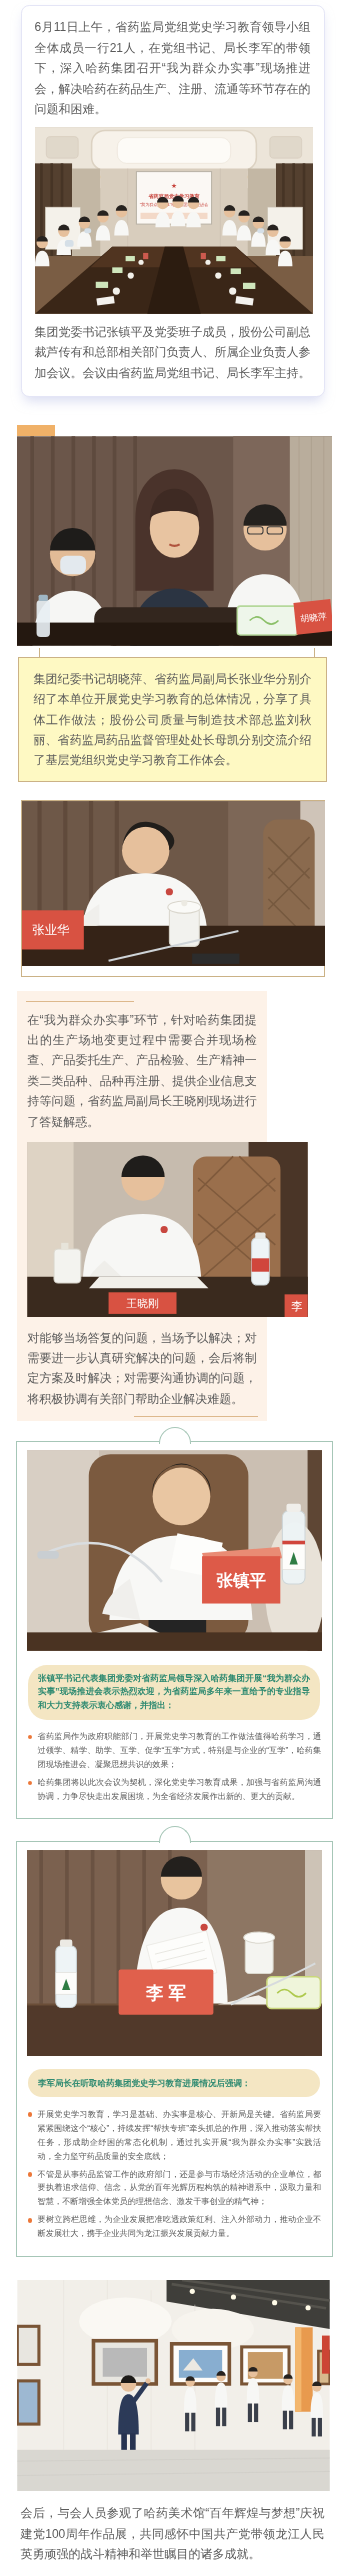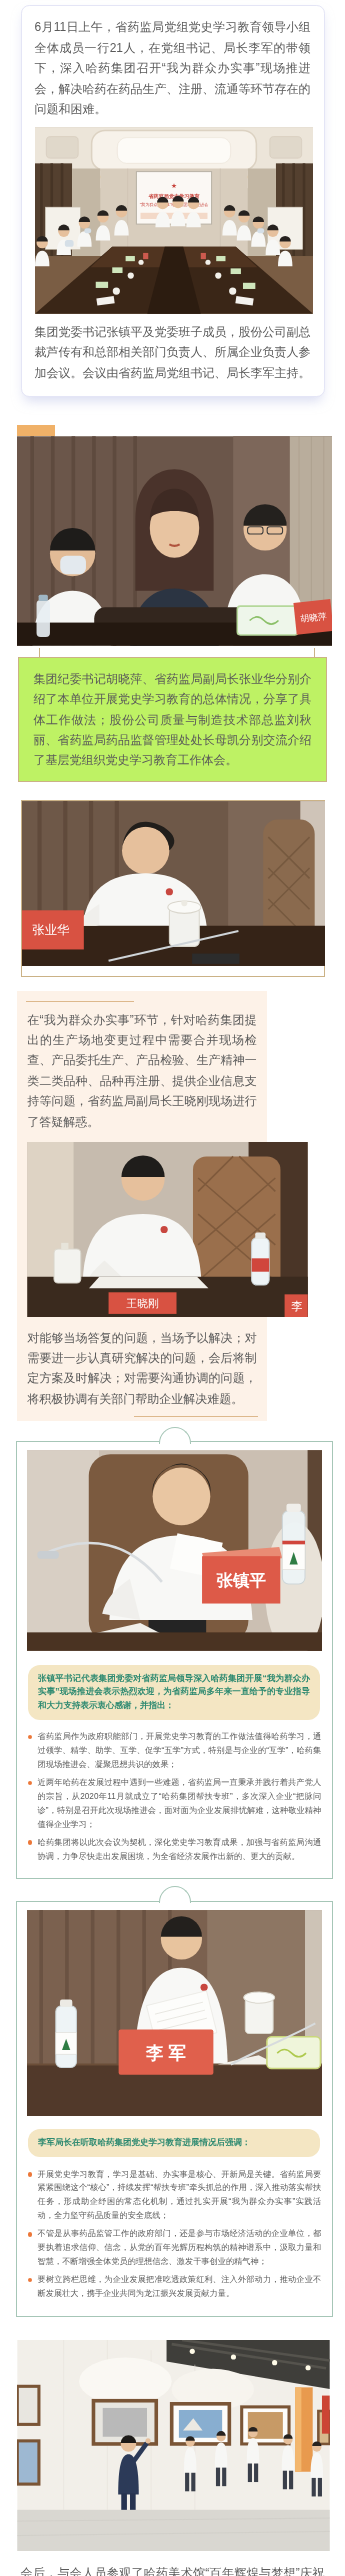--- a/index.html
+++ b/index.html
@@ -11,39 +11,39 @@
          border:1px solid #e4e5f6;border-radius:8.2px;
          box-shadow:0 6.2px 11.3px -3.1px rgba(186,192,230,.55);
          padding:11.3px 13px 13.4px;}
   .card1 .photo{margin:7.2px 0 8.2px;}
   .photo svg{display:block;}
   
   .accent-tab{width:38px;height:10.8px;background:#f0b168;margin:28px 0 0 17px;}
   .photo2wrap{margin-left:17px;}
   
   .textbox{box-sizing:border-box;width:309px;margin:11.3px 0 0 18px;border:0.5px solid #cbb286;
-           padding:10.3px 14.4px;position:relative;background:#bef264;}
+           padding:10.3px 14.4px;position:relative;background:#fef9c3;}
   .textbox::before,.textbox::after{content:"";position:absolute;top:-10.8px;height:10.3px;border-left:0.5px solid #cbb286;}
   .textbox::before{left:19.6px;}
   .textbox::after{right:11.3px;}
   
   .frame3{box-sizing:border-box;width:304px;margin:17.5px 0 0 20.6px;border:0.5px solid #cbb286;padding:0 0 10.3px 0;}
   
   .cream{box-sizing:border-box;width:250px;margin:14.4px 0 0 17px;background:#fdf2e8;padding:9.3px 10.3px 4.1px;}
   .cream-line{height:1px;background:#ddb88c;}
   .cream-line.top{width:108px;margin:0 0 8.2px -1px;}
   .cream-line.bottom{width:124px;margin:7.2px -1px 0 auto;}
   .cream .photo{margin:10.3px auto;width:281px;border-radius:27px;}
   
   .tealcard{box-sizing:border-box;width:317px;margin:19.6px 0 0 15.5px;border:0.5px solid #a6c6b7;
             background:#fff;padding:8.2px 10.3px 14.4px;position:relative;}
   .tealcard.card3{margin-top:21.6px;}
   .arch{position:absolute;top:-15.5px;left:142px;width:30px;height:16px;background:#fff;
         border:0.5px solid #a6c6b7;border-bottom:none;border-radius:30px 30px 0 0;}
-  .pill{box-sizing:border-box;margin:13.4px 1px 0;background:#f4e6c3;border-radius:12px;
+  .pill{box-sizing:border-box;margin:13.4px 1px 0;background:#f4e6c3;border-radius:19px;
         padding:7.2px 10.3px;color:#2e8a71;font-weight:bold;font-size:8.5px;line-height:1.6;text-align:justify;}
   .points{list-style:none;margin:10.3px 0 0;padding:0;}
   .points li{position:relative;padding-left:10.8px;font-size:8.2px;line-height:1.7;
              text-align:justify;margin-top:4.1px;color:#5a5a5a;}
   .points li::before{content:"";position:absolute;left:1px;top:4.6px;width:4.6px;height:4.6px;
                      border-radius:50%;background:#ec7839;}
   .photo7wrap{margin:23px 0 0 17px;}
   .para.after7{margin:12.4px 20.6px 0;}
   .photo8wrap{margin:15.5px 0 0 14.4px;}
 </style>
@@ -331,21 +331,20 @@
         </g>
         <path d="M130 356 L220 336 L260 356 Z" fill="#f2f0ea"></path>
         <rect y="354" width="573" height="36" fill="#4a3322"></rect>
       </svg>
     </div>
 
     <div class="pill">张镇平书记代表集团党委对省药监局领导深入哈药集团开展“我为群众办实事”现场推进会表示热烈欢迎，为省药监局多年来一直给予的专业指导和大力支持表示衷心感谢，并指出：</div>
 
     <ul class="points">
       <li>省药监局作为政府职能部门，开展党史学习教育的工作做法值得哈药学习，通过领学、精学、助学、互学、促学“五学”方式，特别是与企业的“互学”，哈药集团现场推进会、凝聚思想共识的效果；</li>
-      <li>近两年哈药在发展过程中遇到一些难题，省药监局一直秉承并践行着共产党人的宗旨，从2020年11月就成立了“哈药集团帮扶专班”，多次深入企业“把脉问诊”，特别是召开此次现场推进会，面对面为企业发展排忧解难，这种敬业精神值得企业学习；</li>
       <li>哈药集团将以此次会议为契机，深化党史学习教育成果，加强与省药监局沟通协调，力争尽快走出发展困境，为全省经济发展作出新的、更大的贡献。</li>
     </ul>
   </div>
 
   <div class="tealcard card3">
     <div class="arch"></div>
 
     <div class="photo">
       <svg width="295" height="206" viewBox="0 0 573 400">
         <rect width="573" height="400" fill="#7b614f"></rect>

